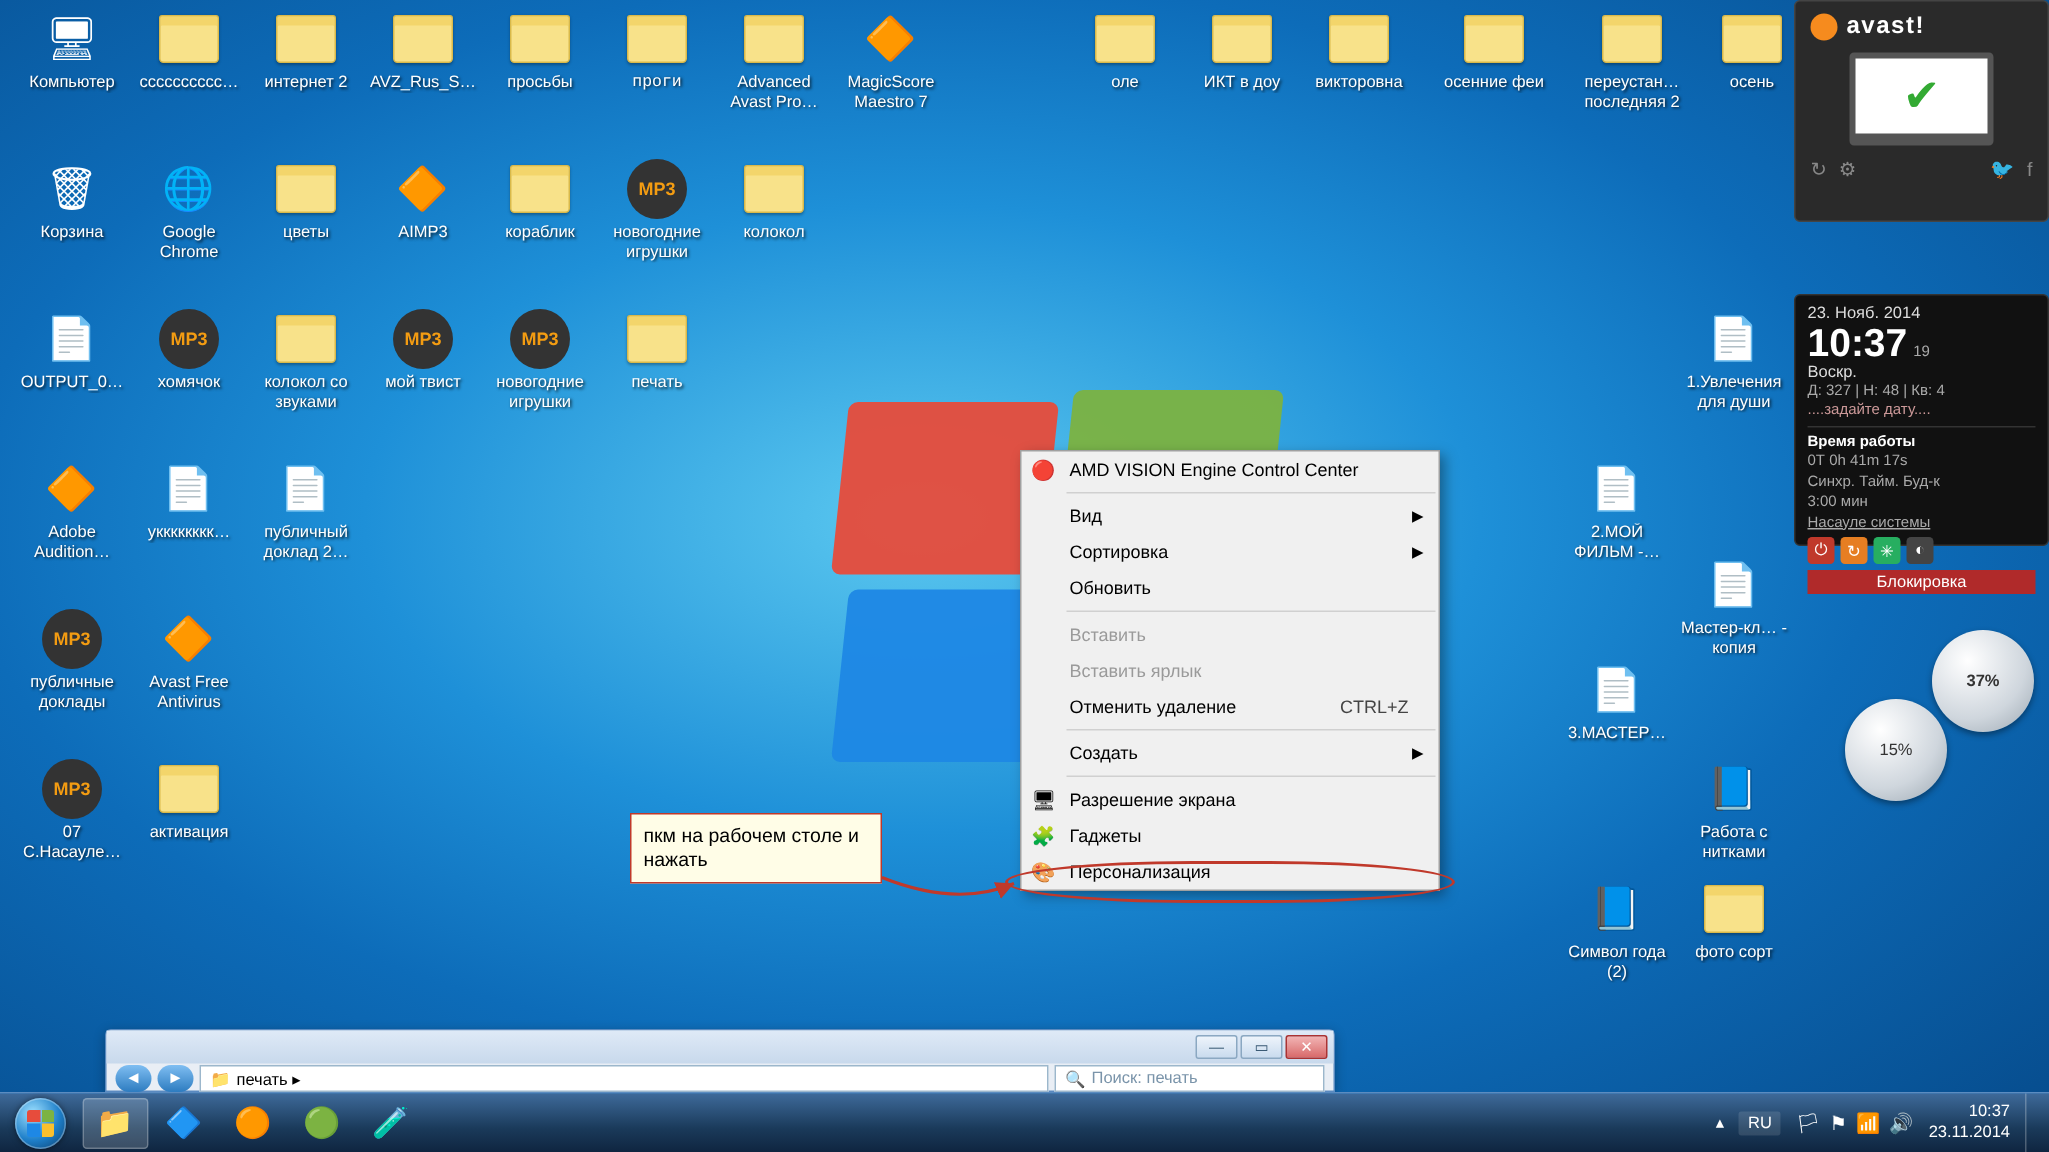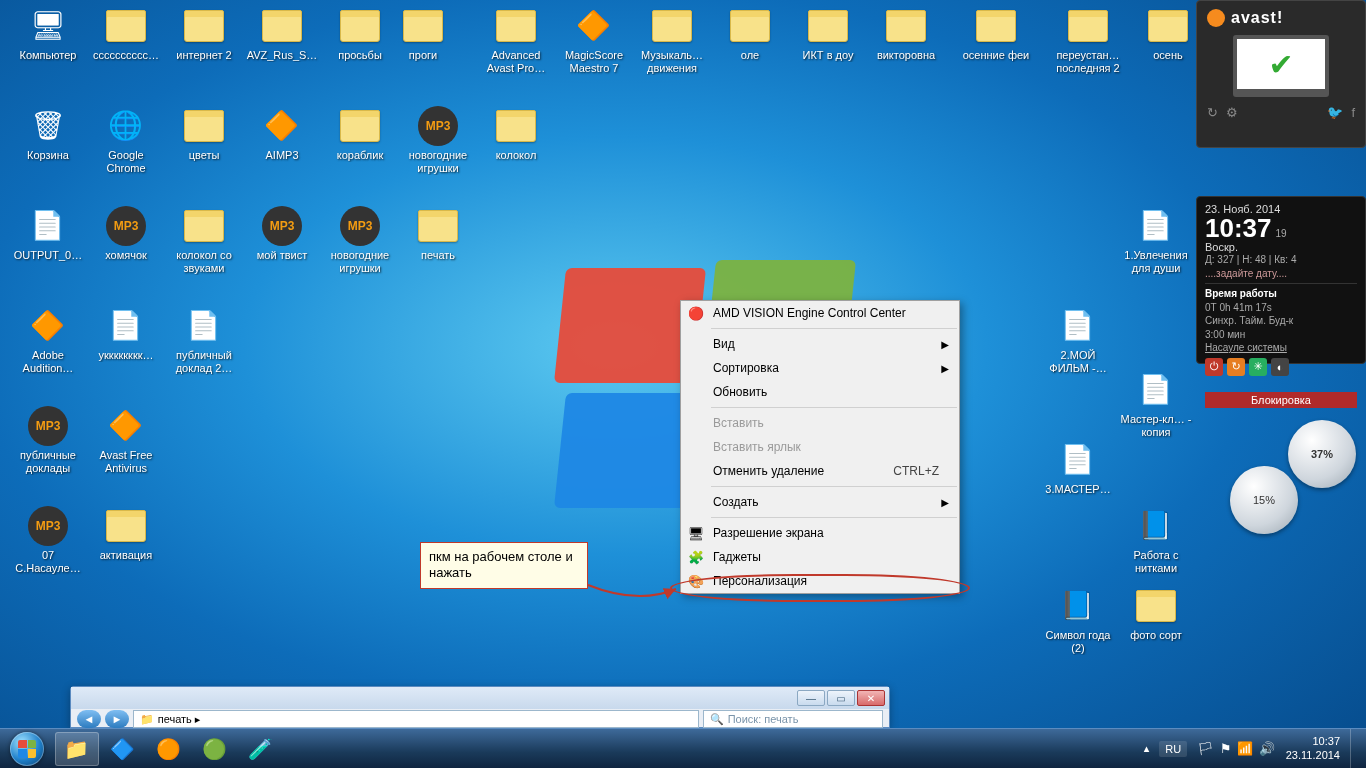--- a/index.html
+++ b/index.html
@@ -124,21 +124,21 @@
 .gadget.avast .screen { margin:4px auto; width:96px; height:62px; background:#fff; border-radius:3px; display:flex; align-items:center; justify-content:center; color:#3a3; font-size:30px; border:4px solid #555; border-bottom-width:8px; }
 .gadget.avast .foot { display:flex; gap:8px; padding:4px 10px; font-size:13px; color:#888; }
 .gadget.clockgad {
   left:1196px; top:196px; width:170px; height:168px;
   background:#111; border:1px solid #333; border-radius:4px; padding:6px 8px;
 }
 .gadget.clockgad .dt { font-size:11px; color:#ddd; }
 .gadget.clockgad .big { font-size:26px; font-weight:bold; line-height:1; }
 .gadget.clockgad .sm { font-size:10px; color:#aaa; line-height:1.35; }
 .gadget.clockgad hr { border:none; border-top:1px solid #333; margin:3px 0; }
-.gadget.clockgad .lockbtn { margin-top:16px; background:#b02a2a; text-align:center; padding:2px; font-size:11px; }
+.gadget.clockgad .lockbtn { margin-top:4px; background:#b02a2a; text-align:center; padding:2px; font-size:11px; }
 .gadget.clockgad .row3 { display:flex; gap:4px; margin-top:3px; }
 .gadget.clockgad .row3 span { width:18px;height:18px;border-radius:3px;display:flex;align-items:center;justify-content:center;font-size:11px; }
 .gadget.meters { left:1230px; top:420px; width:140px; height:130px; }
 .gadget.meters .dial { position:absolute; width:68px; height:68px; border-radius:50%; background:radial-gradient(circle at 35% 30%, #fff, #cfd6dd 60%, #9aa6b0); box-shadow:0 2px 4px rgba(0,0,0,.4); display:flex; align-items:center; justify-content:center; color:#333; font-size:11px; }
 .gadget.meters .d1 { left:58px; top:0;font-weight:bold; }
 .gadget.meters .d2 { left:0; top:46px; }
 </style>
 </head>
 <body>
 
@@ -257,21 +257,21 @@
         <div class="folder"></div>
       </div>
       <span class="lbl">кораблик</span>
     </div>
     <div class="dicon" style="left: 322px; top: 206px;">
       <div class="ic">
         <div class="mp3">MP3</div>
       </div>
       <span class="lbl">новогодние игрушки</span>
     </div>
-    <div class="dicon" style="left: 385px; top: 6px;">
+    <div class="dicon" style="left: 400px; top: 6px; font-family: Liberation Mono, monospace;">
       <div class="ic">
         <div class="folder"></div>
       </div>
       <span class="lbl">проги</span>
     </div>
     <div class="dicon" style="left: 400px; top: 106px;">
       <div class="ic">
         <div class="mp3">MP3</div>
       </div>
       <span class="lbl">новогодние игрушки</span>
@@ -290,26 +290,20 @@
     </div>
     <div class="dicon" style="left: 478px; top: 106px;">
       <div class="ic">
         <div class="folder"></div>
       </div>
       <span class="lbl">колокол</span>
     </div>
     <div class="dicon" style="left: 556px; top: 6px;">
       <div class="ic">🔶</div>
       <span class="lbl">MagicScore Maestro 7</span>
-    </div>
-    <div class="dicon" style="left: 634px; top: 6px;">
-      <div class="ic">
-        <div class="folder"></div>
-      </div>
-      <span class="lbl">Музыкаль… движения</span>
     </div>
     <div class="dicon" style="left: 712px; top: 6px;">
       <div class="ic">
         <div class="folder"></div>
       </div>
       <span class="lbl">оле</span>
     </div>
     <div class="dicon" style="left: 790px; top: 6px;">
       <div class="ic">
         <div class="folder"></div>

